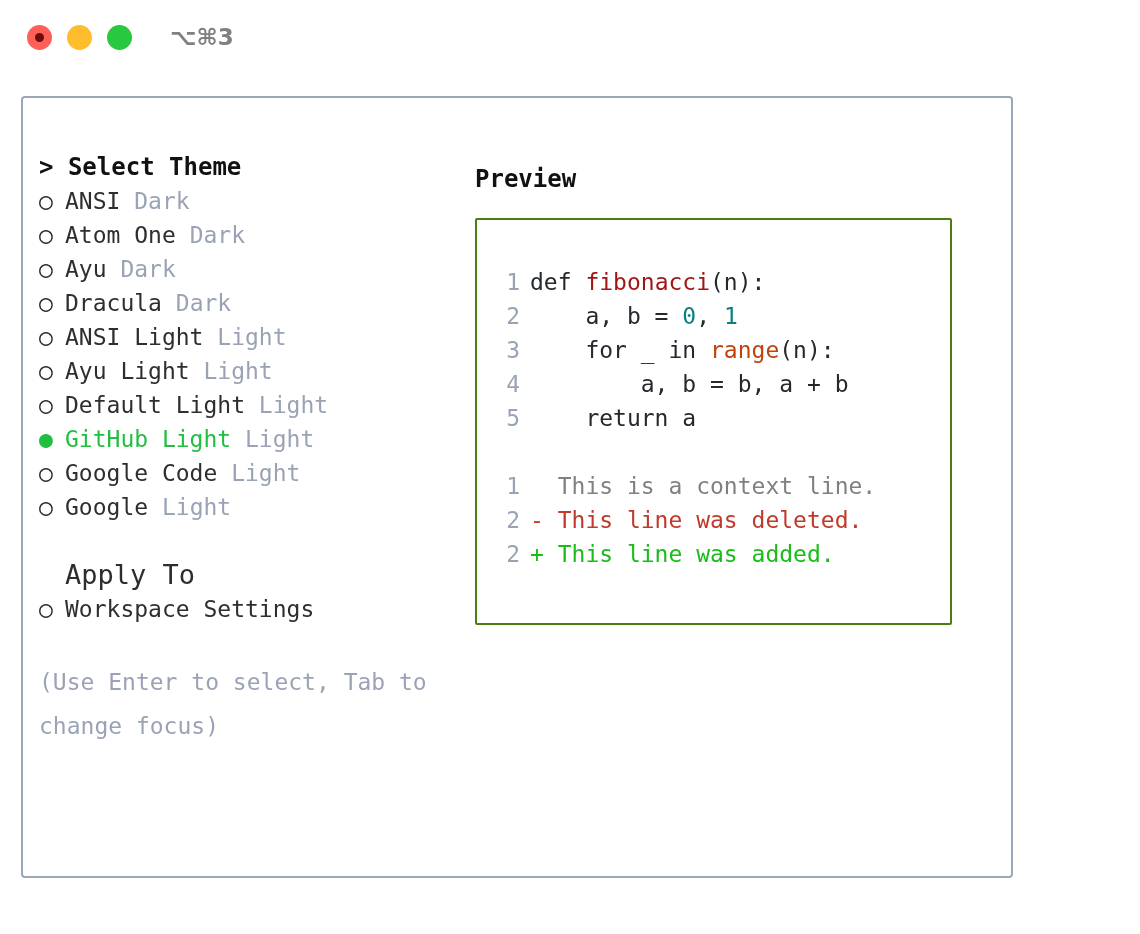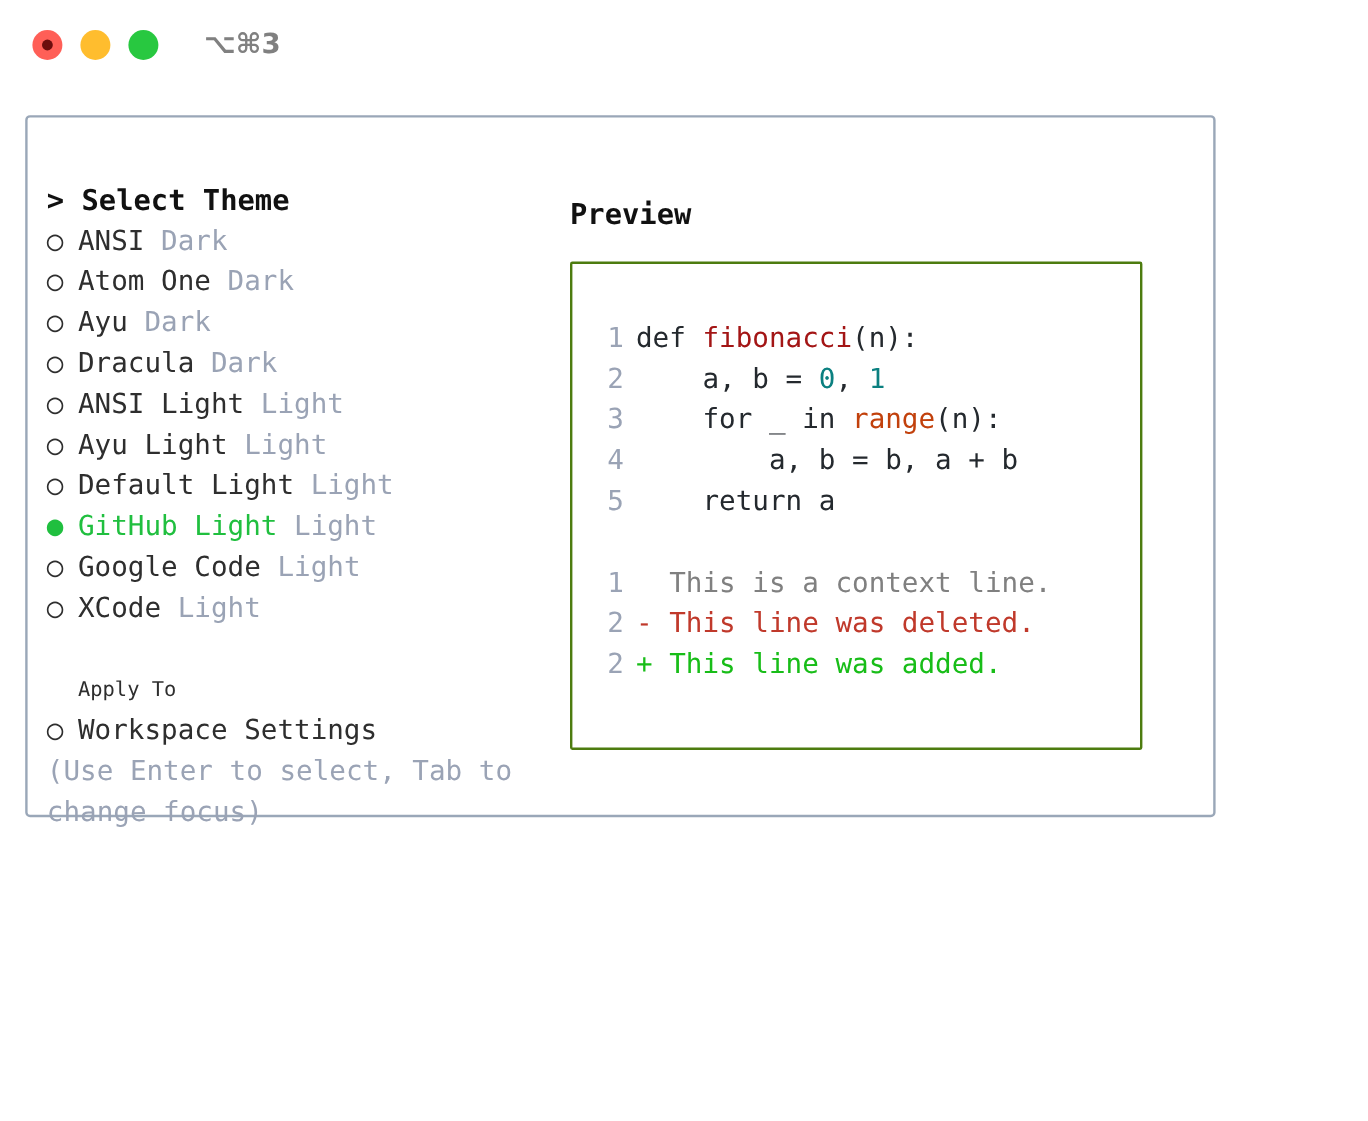--- a/index.html
+++ b/index.html
@@ -66,21 +66,21 @@
     letter-spacing: 0px;
     font-family: "DejaVu Sans", "Liberation Sans", sans-serif;
   }
 
   
   .panel {
     position: absolute;
     left: 21px;
     top: 96px;
     width: 992px;
-    height: 585px;
+    height: 782px;
     border: 2px solid #9aa7b8;
     border-radius: 4px;
     box-sizing: border-box;
     background: #ffffff;
   }
 
   
   .left-col {
     position: absolute;
     left: 16px;
@@ -106,32 +106,33 @@
     display: inline-block;
     width: 26px;
     color: #2e2e2e;
   }
   .marker.sel { color: #20bf3f; }
   .opt-row.selected .label { color: #20bf3f; }
   .label { color: #2e2e2e; }
   .kind { color: #9aa3b5; }
 
   .subhead {
-    font-size: 17px;
+    font-size: 27px;
     line-height: 34px;
     color: #2e2e2e;
     white-space: pre;
     padding-left: 26px;
   }
 
   .spacer-row { height: 34px; }
 
   .hint {
-    font-size: 23px;
-    line-height: 34px;
+    margin-top: 34px;
+    font-size: 23px;
+    line-height: 44px;
     color: #9aa3b5;
     width: 405px;
   }
 
   
   .right-col {
     position: absolute;
     left: 452px;
     top: 52px;
     width: 490px;
@@ -203,21 +204,21 @@
       <div id="theme-list">
           <div class="opt-row"><span class="marker">○</span><span class="label">ANSI</span><span class="kind"> Dark</span></div>
           <div class="opt-row"><span class="marker">○</span><span class="label">Atom One</span><span class="kind"> Dark</span></div>
           <div class="opt-row"><span class="marker">○</span><span class="label">Ayu</span><span class="kind"> Dark</span></div>
           <div class="opt-row"><span class="marker">○</span><span class="label">Dracula</span><span class="kind"> Dark</span></div>
           <div class="opt-row"><span class="marker">○</span><span class="label">ANSI Light</span><span class="kind"> Light</span></div>
           <div class="opt-row"><span class="marker">○</span><span class="label">Ayu Light</span><span class="kind"> Light</span></div>
           <div class="opt-row"><span class="marker">○</span><span class="label">Default Light</span><span class="kind"> Light</span></div>
           <div class="opt-row selected"><span class="marker sel">●</span><span class="label">GitHub Light</span><span class="kind"> Light</span></div>
           <div class="opt-row"><span class="marker">○</span><span class="label">Google Code</span><span class="kind"> Light</span></div>
-          <div class="opt-row"><span class="marker">○</span><span class="label">XCode</span><span class="kind"> Light</span></div>
+          <div class="opt-row"><span class="marker">○</span><span class="label">Google</span><span class="kind"> Light</span></div>
         </div>
 
       <div class="spacer-row"></div>
 
       <div class="subhead">Apply To</div>
 
       <div id="apply-list">
           <div class="opt-row"><span class="marker">○</span><span class="label">Workspace Settings</span></div>
         </div>
 

